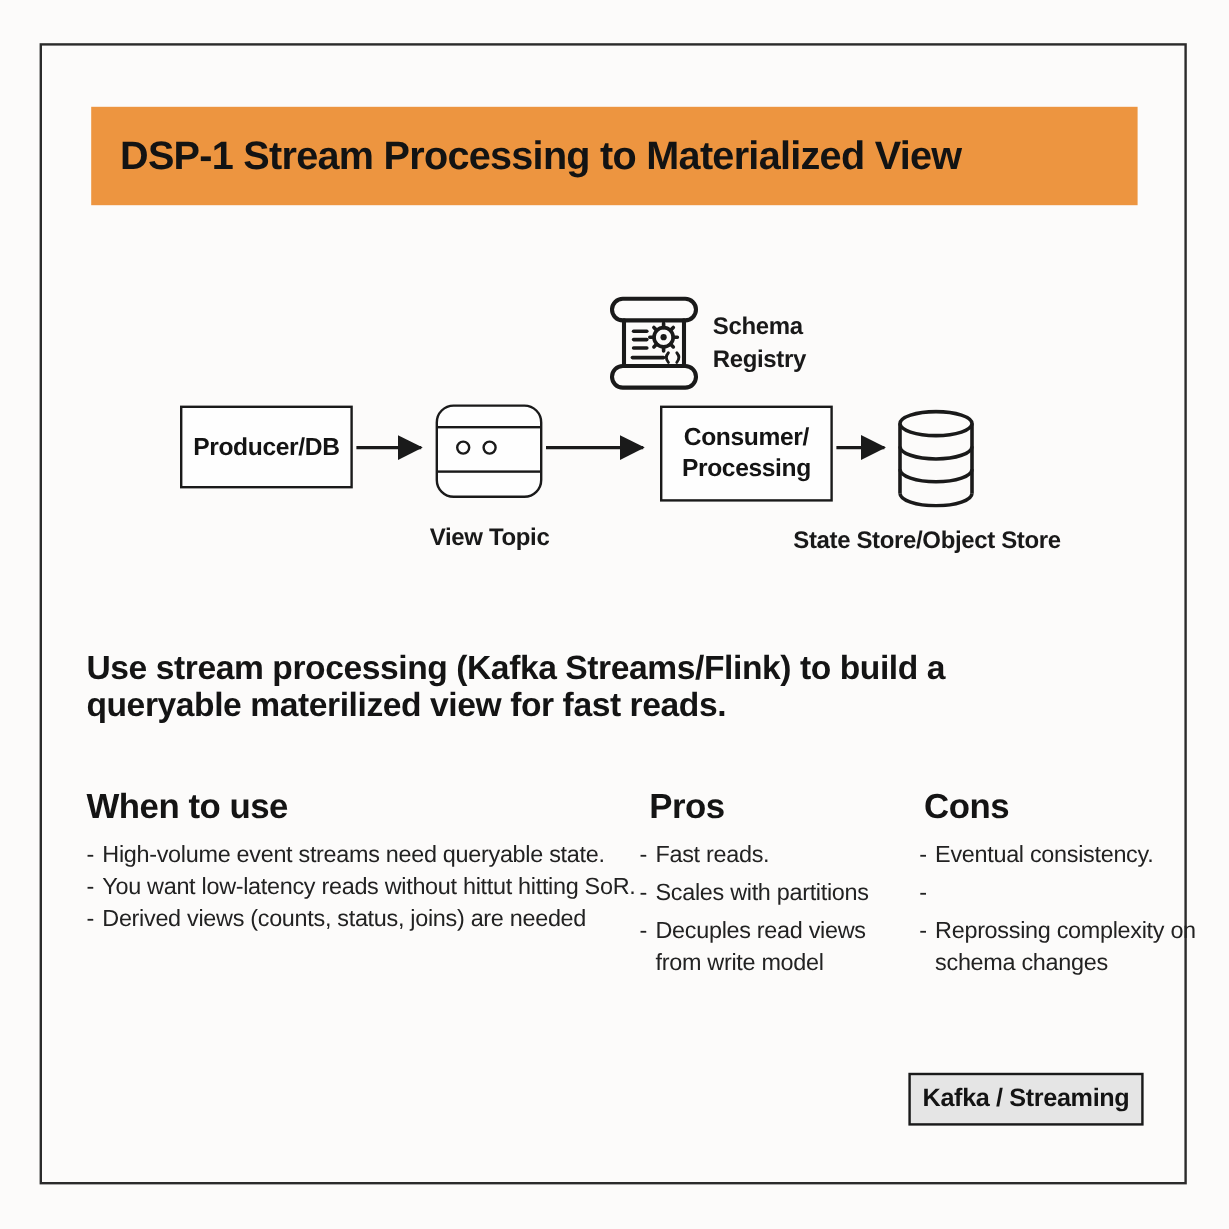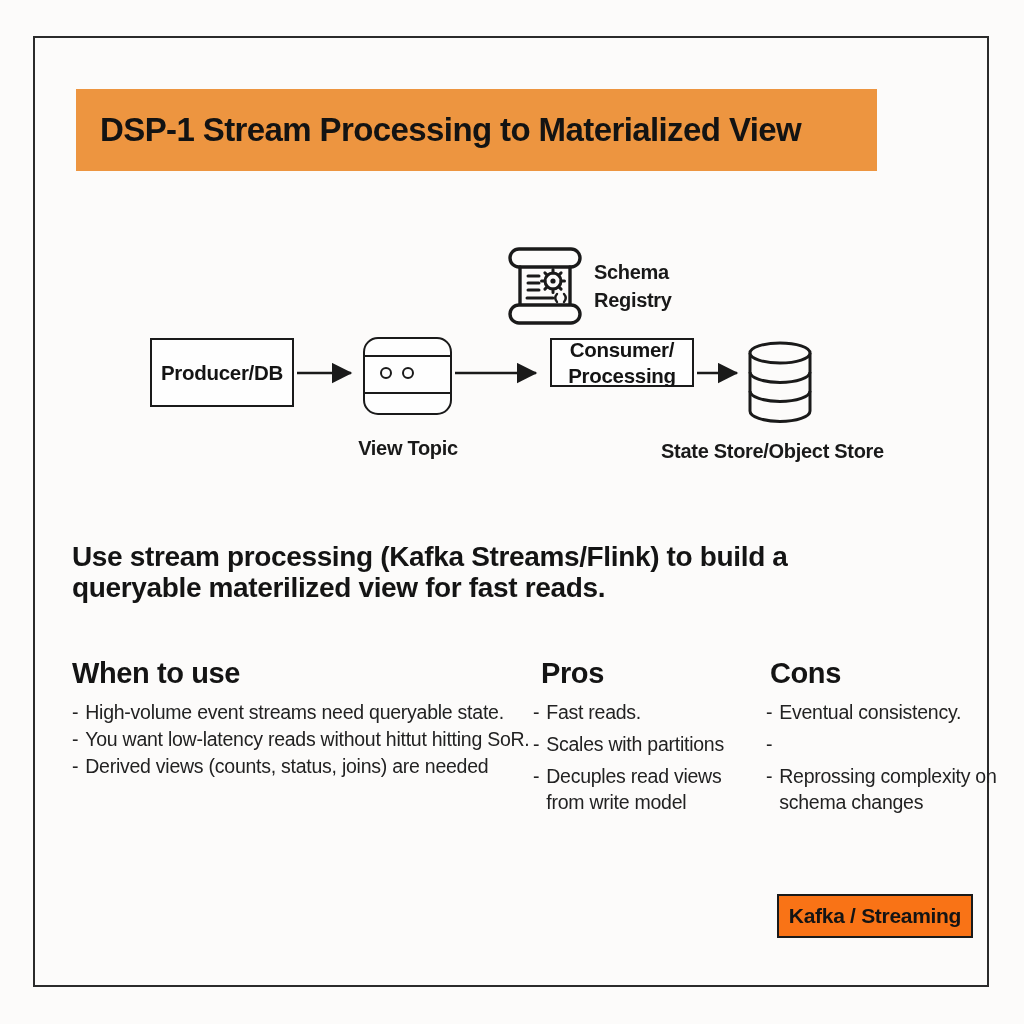--- a/index.html
+++ b/index.html
@@ -10,35 +10,35 @@
     color:#161616;overflow:hidden;
   }
   .abs{position:absolute;}
   
   .outer-border{
     left:33px;top:36px;width:956px;height:951px;
     border:2.5px solid #2b2b2b;box-sizing:border-box;background:transparent;
   }
   
   .title-bar{
-    left:76px;top:89px;width:801px;height:82px;
+    left:76px;top:89px;width:872px;height:82px;
     background:#ED9540;display:flex;align-items:center;
   }
   .title-bar h1{
     margin:0;padding-left:24px;font-size:33px;font-weight:700;
     letter-spacing:-0.6px;color:#131313;
   }
   
   .node-box{
     border:2.2px solid #1a1a1a;background:#fefefe;box-sizing:border-box;
     display:flex;flex-direction:column;align-items:center;justify-content:center;
     font-size:20.5px;font-weight:600;letter-spacing:-0.3px;line-height:26px;color:#141414;
   }
   .producer-box{left:150px;top:338px;width:144px;height:69px;}
-  .consumer-box{left:550px;top:338px;width:144px;height:49px;text-align:right;}
+  .consumer-box{left:550px;top:338px;width:144px;height:80px;text-align:right;}
   
   .kafka-icon{
     left:363px;top:337px;width:89px;height:78px;box-sizing:border-box;
     border:2.6px solid #1a1a1a;border-radius:15px;background:#fefefe;
   }
   .kafka-icon .band{position:absolute;left:0;right:0;height:0;border-top:2.4px solid #1a1a1a;}
   .kafka-icon .band.top{top:16px;}
   .kafka-icon .band.bot{top:53px;}
   .kafka-icon .dot{position:absolute;width:12px;height:12px;border:2.6px solid #1a1a1a;border-radius:50%;top:28px;background:#fefefe;box-sizing:border-box;}
   .kafka-icon .dot.d1{left:15px;}
@@ -60,22 +60,22 @@
   .col-pros{left:533px;width:208px;}
   .col-cons{left:766px;width:240px;}
   .col-pros h2{margin-left:8px;}
   .col-cons h2{margin-left:4px;}
   .bullets{margin-top:9px;display:flex;flex-direction:column;}
   .bullet{display:flex;gap:7px;font-size:19.5px;letter-spacing:-0.25px;line-height:27px;color:#222;}
   .col-pros .bullet,.col-cons .bullet{line-height:26px;margin-bottom:6px;}
   .bullet .dash{flex:0 0 auto;}
   
   .tag{
-    left:777px;top:894px;width:196px;height:44px;box-sizing:border-box;
-    background:#f97316;border:2.5px solid #1a1a1a;
+    left:757px;top:894px;width:196px;height:44px;box-sizing:border-box;
+    background:#e5e5e5;border:2.5px solid #1a1a1a;
     display:flex;align-items:center;justify-content:center;
     font-size:21px;font-weight:700;letter-spacing:-0.3px;color:#141414;
   }
   .connectors{left:0;top:0;pointer-events:none;}
   svg{display:block;}
 </style>
 </head>
 <body>
 
 <div class="abs outer-border"></div>

